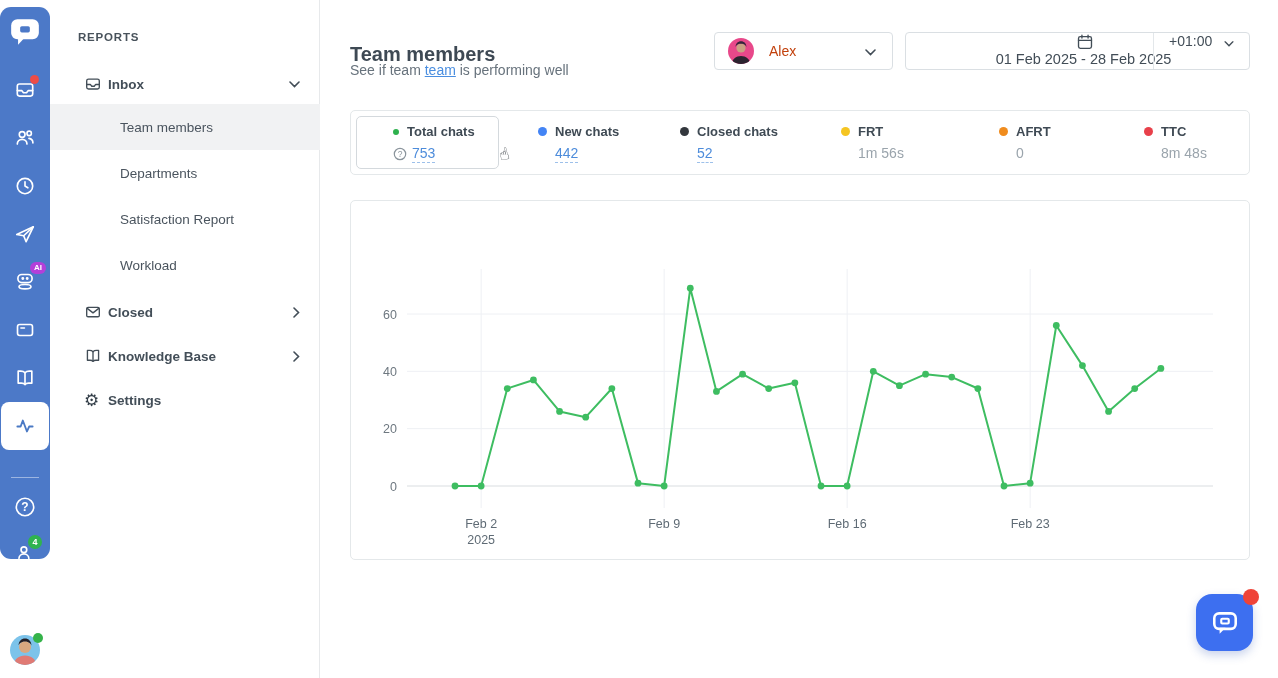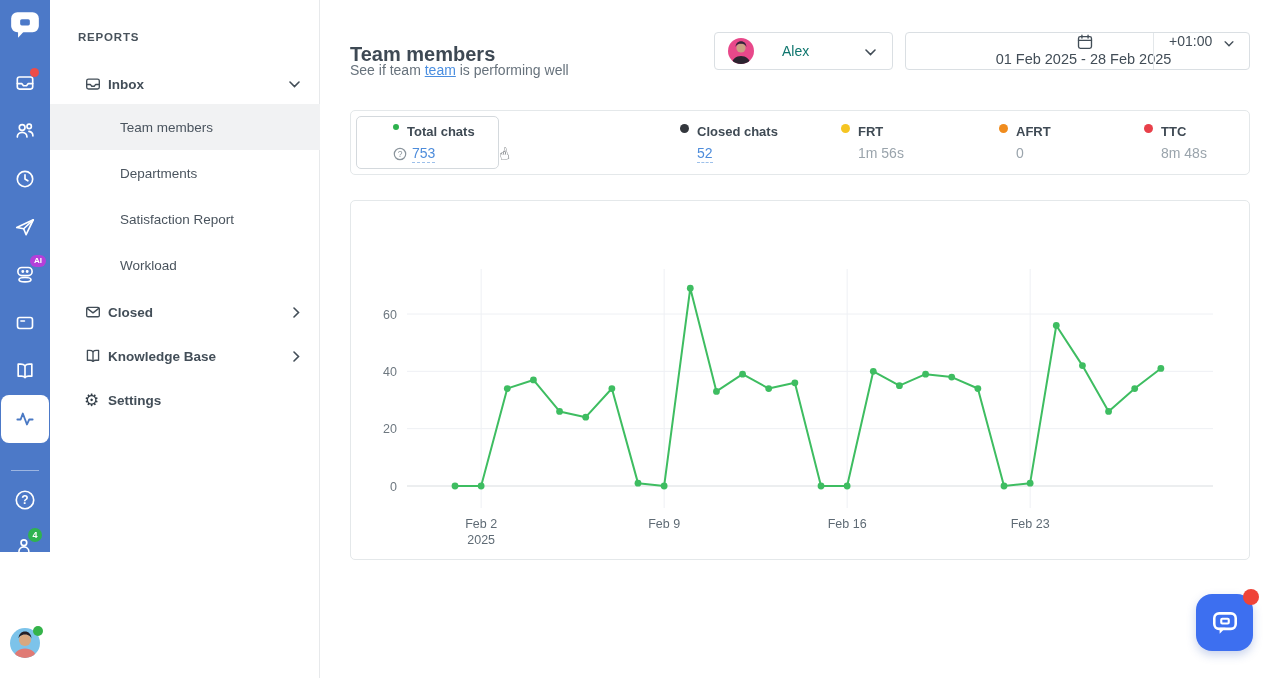--- a/index.html
+++ b/index.html
@@ -4,21 +4,21 @@
 <style>
   * { box-sizing: border-box; }
   html,body { margin:0; padding:0; }
   body {
     width:1278px; height:678px; position:relative; overflow:hidden;
     background:#ffffff; font-family:"Liberation Sans", sans-serif; color:#46505a;
   }
   svg text { font-family:"Liberation Sans", sans-serif; }
 
   
-  .rail { position:absolute; left:0; top:0; width:50px; height:552px; background:#4c79c8; z-index:5; }
+  .rail { position:absolute; left:0; top:7px; width:50px; height:552px; background:#4c79c8; z-index:5;border-radius:11px; }
   .rail-btn { position:absolute; left:0; width:50px; display:flex; justify-content:center; align-items:center; }
   .rail svg.stroked { stroke:#ffffff; fill:none; stroke-width:1.5; stroke-linecap:round; stroke-linejoin:round; }
   .rail-logo { top:6px; }
   .badge-dot { position:absolute; width:9px; height:9px; border-radius:50%; background:#ec4c47; }
   .ai-badge { position:absolute; top:-7px; right:4px; background:#b43fd9; color:#fff; font-size:8px; font-weight:bold;
               padding:1px 4px; border-radius:7px; line-height:10px; }
   .rail-active-tile { position:absolute; left:1px; top:395px; width:48px; height:48px; background:#ffffff;
               border-radius:8px; display:flex; align-items:center; justify-content:center; }
   .rail-divider { position:absolute; left:11px; top:470px; width:28px; height:1px; background:rgba(255,255,255,.45); }
   .gear-glyph { font-family:"DejaVu Sans", sans-serif; color:#fff; font-size:19px; line-height:19px; }
@@ -44,34 +44,34 @@
   
   .main { position:absolute; left:320px; top:0; width:958px; height:678px; background:#fff; }
   .page-title { position:absolute; left:30px; top:30px; font-size:20px; font-weight:bold; color:#3e4954; }
   .page-sub { position:absolute; left:30px; top:62px; font-size:14px; color:#67727c; }
   .page-sub a { color:#4a8ee0; text-decoration:underline; cursor:pointer; }
 
   .select-box { position:absolute; top:32px; height:38px; border:1px solid #dadfe3; border-radius:4px; background:#fff;
                 display:flex; align-items:center; cursor:pointer; }
   .agent-box { left:394px; width:179px; }
   .agent-av { width:26px; height:26px; border-radius:50%; margin-left:13px; overflow:hidden; }
-  .agent-name { margin-left:28px; font-size:14px; color:#0f766e; }
+  .agent-name { margin-left:15px; font-size:14px; color:#c2410c; }
   .agent-box .chev { position:absolute; right:16px; }
   .date-box { left:585px; width:345px;flex-direction:column; }
   .date-text { margin-left:12px; font-size:14.5px; color:#424d57; font-weight:500; }
   .date-box .cal { margin-left:15px; display:flex; }
   .tz-divider { position:absolute; left:247px; top:0; width:1px; height:36px; background:#e3e7ea; }
   .tz-text { position:absolute; left:263px; font-size:14px; color:#424d57; }
   .date-box .chev { position:absolute; right:15px; }
 
   
   .metrics-box { position:absolute; left:30px; top:110px; width:900px; height:65px; border:1px solid #e4e8ea; border-radius:5px; background:#fff; }
   .metric-tab-sel { position:absolute; left:5px; top:5px; width:143px; height:53px; border:1px solid #d4d9dd; border-radius:5px; background:#fff; }
   .metric { position:absolute; top:13px; width:150px; cursor:pointer; }
-  .metric .l1 { display:flex; align-items:flex-start; }
+  .metric .l1 { display:flex; align-items:center; }
   .metric .dot { width:9px; height:9px; border-radius:50%; margin-right:8px; flex:none; }
   .metric .dot.ring { width:5px; height:5px; background:#fff; border:3px solid #2db14d; }
   .metric .mlabel { font-size:13px; font-weight:bold; color:#3f4a54; white-space:nowrap; }
   .metric .l2 { margin-top:6px; display:flex; align-items:center; }
   .metric .val { font-size:14px; }
   .metric .val.link { color:#4d8cdb; border-bottom:1px dashed #9dc0ea; padding-bottom:1px; cursor:pointer; }
   .metric .val.plain { color:#9aa4ac; }
   .metric .spacer { width:17px; flex:none; }
   .qicon { margin-right:5px; display:flex; }
   .cursor-glyph { position:absolute; left:106px; top:20px; font-family:"DejaVu Sans", sans-serif;
@@ -315,20 +315,30 @@
           <svg width="14" height="14" viewBox="0 0 14 14">
               <circle cx="7" cy="7" r="5.7" fill="none" stroke="#8a949c" stroke-width="1.2"></circle>
               <text x="7" y="9.8" text-anchor="middle" font-size="8.5" fill="#8a949c">?</text>
             </svg>
         </span>
         <span class="val link">753</span>
       </div>
       <span class="cursor-glyph">☝</span>
     </div>
 
+    <div class="metric" style="left:187px">
+      <div class="l1">
+          <span class="dot" style="background: rgb(67, 132, 245);"></span>
+          <span class="mlabel">New chats</span>
+        </div>
+      <div class="l2">
+          <span class="spacer"></span>
+          <span class="val link">442</span>
+        </div>
+    </div>
 
     <div class="metric" style="left:329px">
       <div class="l1">
           <span class="dot" style="background: rgb(51, 55, 61);"></span>
           <span class="mlabel">Closed chats</span>
         </div>
       <div class="l2">
           <span class="spacer"></span>
           <span class="val link">52</span>
         </div>

